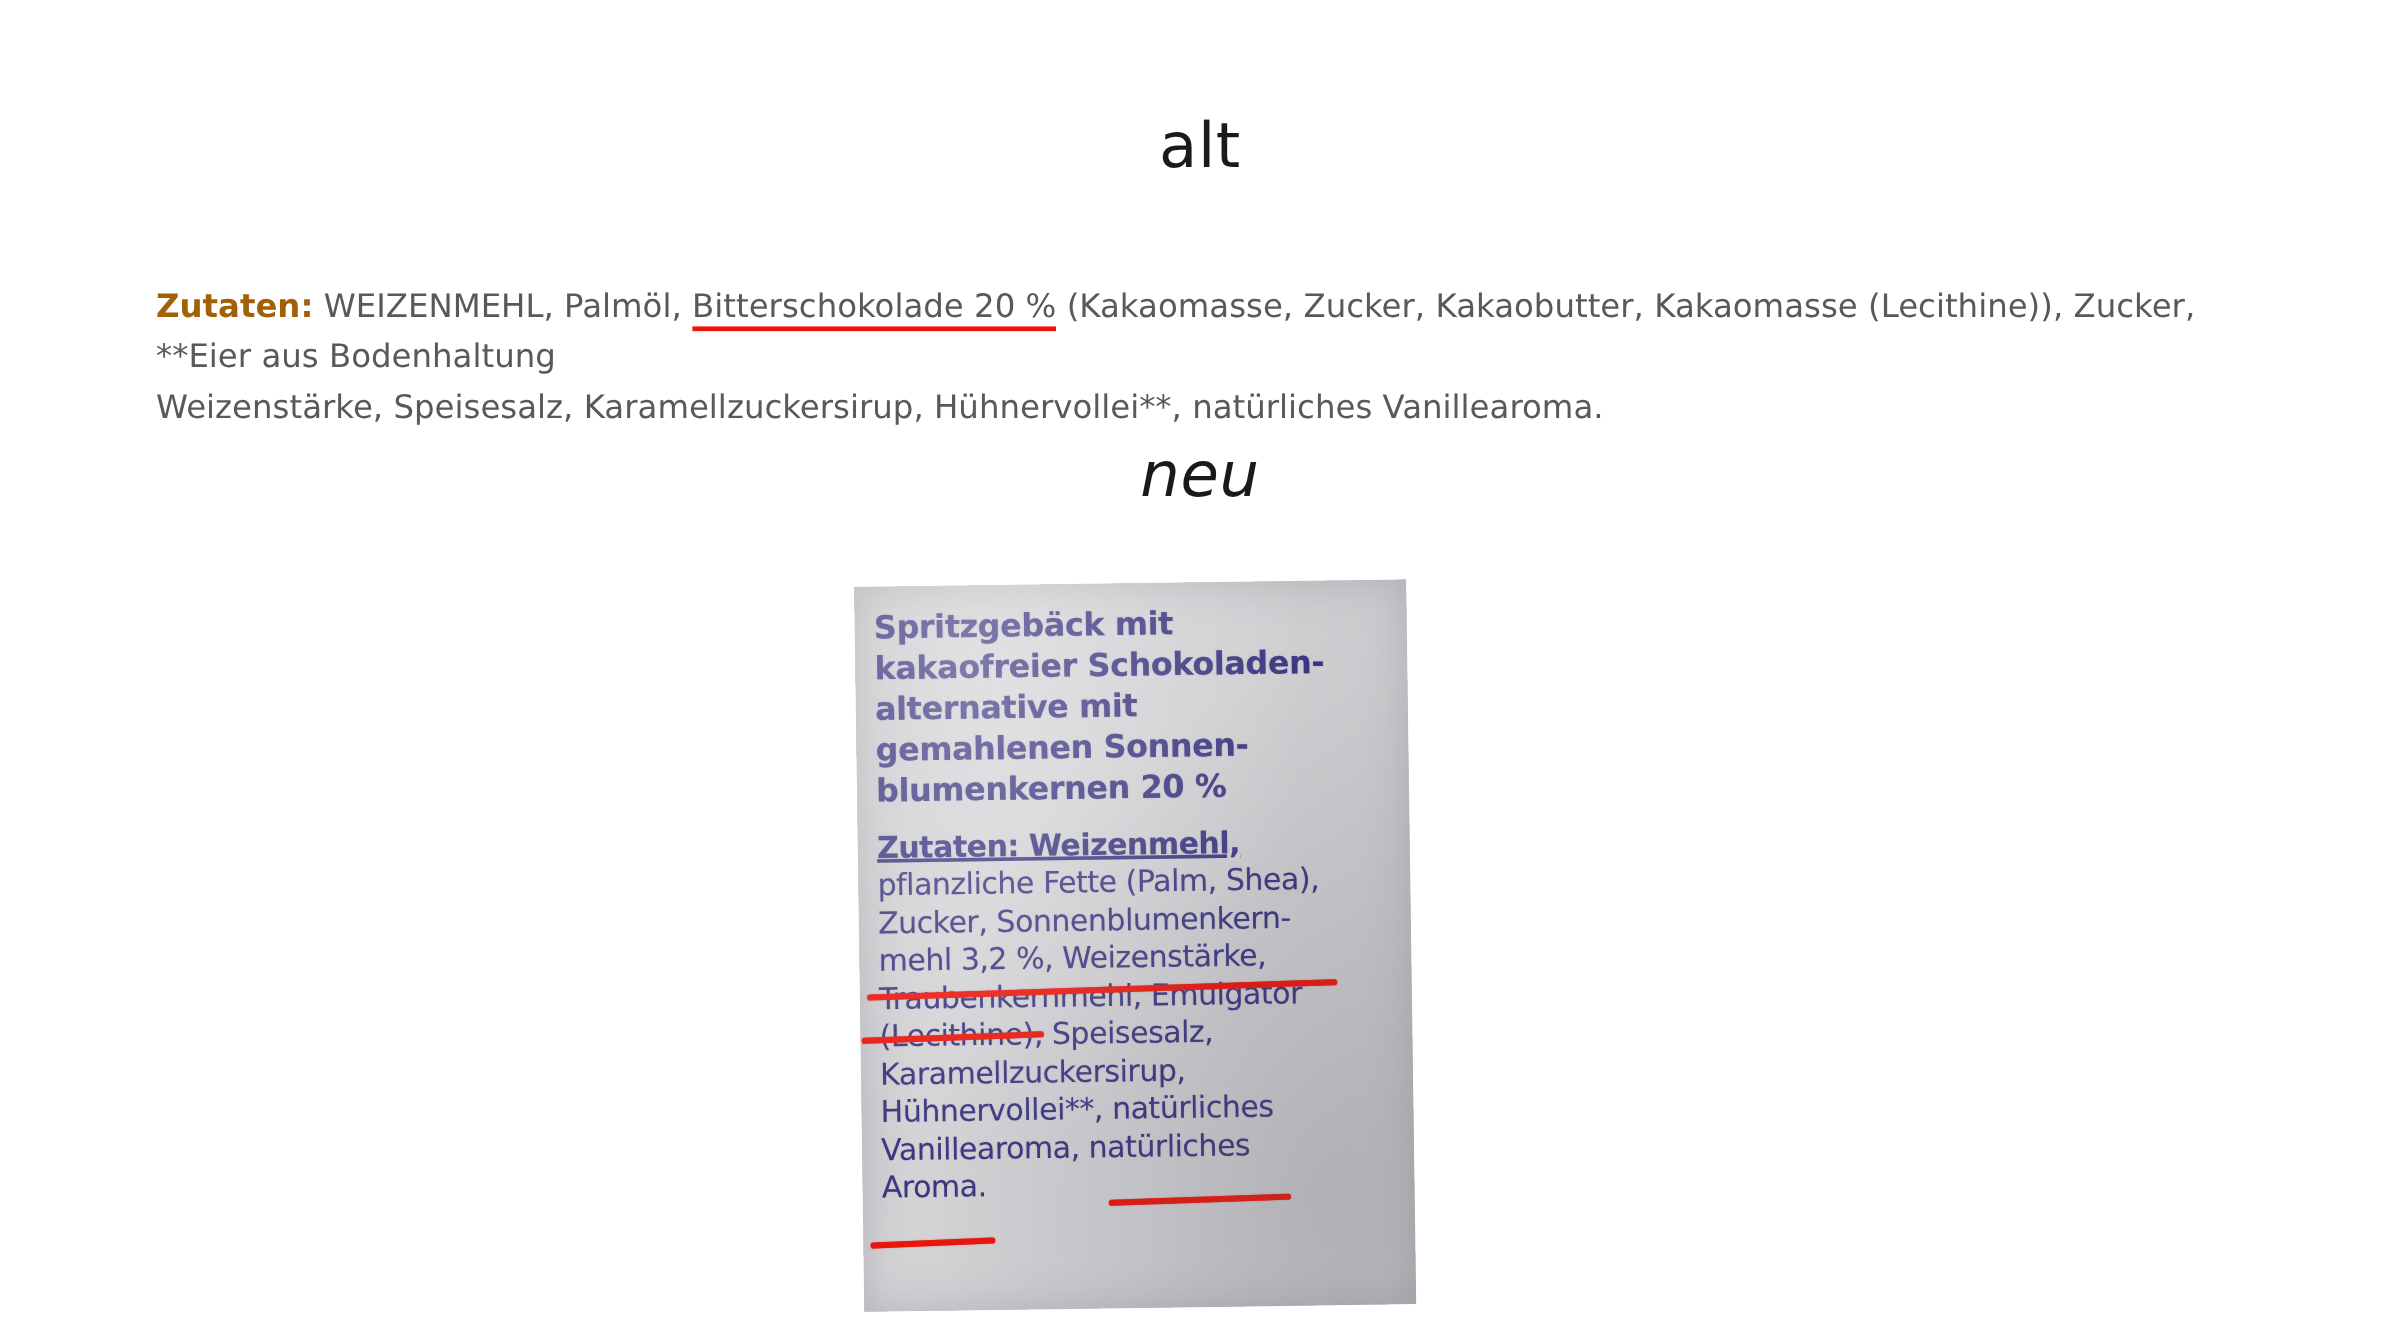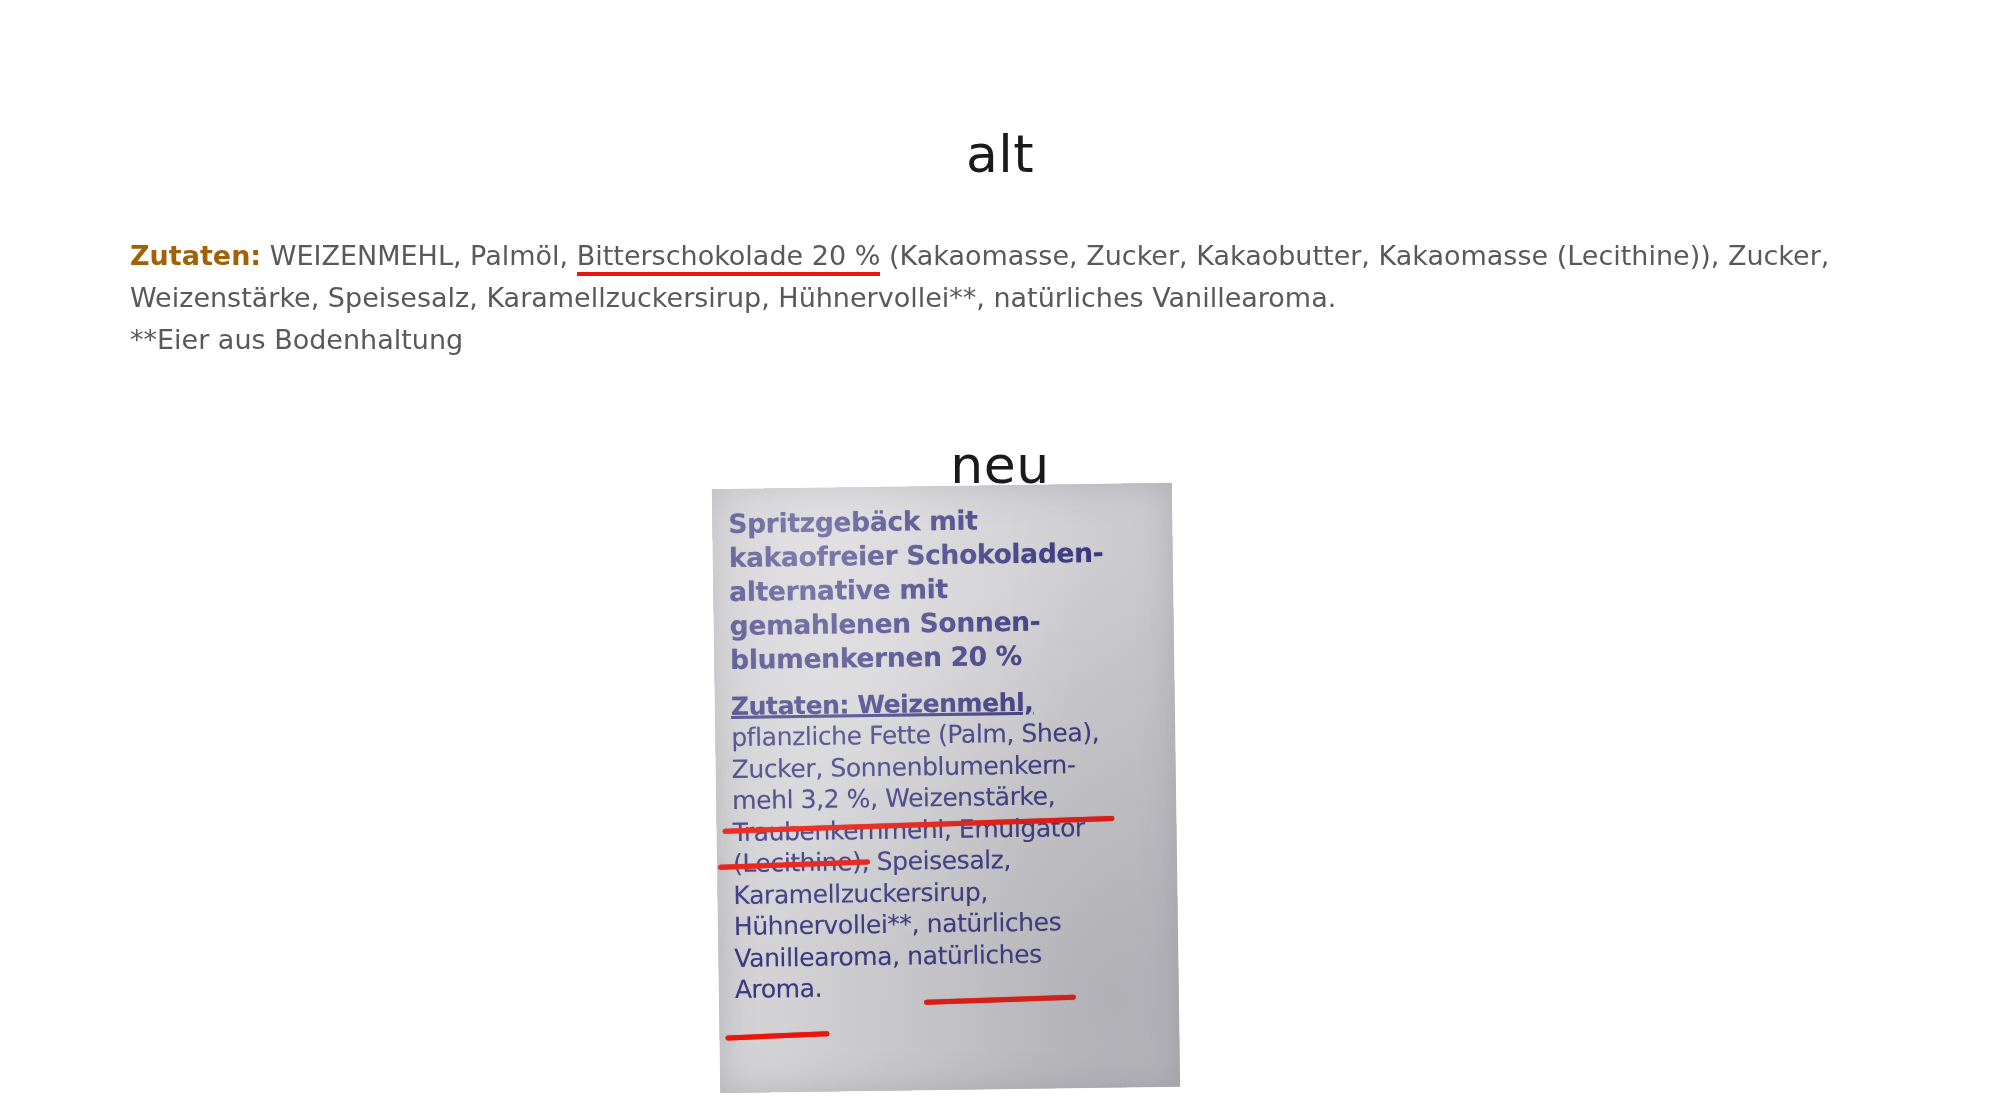--- a/index.html
+++ b/index.html
@@ -15,33 +15,33 @@
     position: relative;
     overflow: hidden;
   }
 
   .heading {
     text-align: center;
     font-size: 52px;
     font-weight: 400;
     color: #1a1a1a;
     letter-spacing: 0.5px;
-    margin-top: 32px;
   }
   #heading-alt {
     position: absolute;
     top: 92px;
     left: 0;
     right: 0;
   }
   #heading-neu {
     position: absolute;
-    top: 403px;
+    top: 366px;
     left: 0;
     right: 0;
+    font-style: italic;
   }
 
   
   #alt-text-block {
     position: absolute;
     top: 235px;
     left: 130px;
     width: 1770px;
     font-size: 27px;
     line-height: 1.55;
@@ -130,22 +130,22 @@
     box-shadow: 0 0 1px rgba(232,22,12,0.8);
   }
 </style>
 </head>
 <body>
 
 <div id="heading-alt" class="heading">alt</div>
 
 <div id="alt-text-block">
   <span class="lead">Zutaten:</span><span> WEIZENMEHL, Palmöl, </span><span class="underline-red">Bitterschokolade 20 %</span><span> (Kakaomasse, Zucker, Kakaobutter, Kakaomasse (Lecithine)), Zucker,</span>
+  <span id="alt-text-line3">**Eier aus Bodenhaltung</span>
   <span id="alt-text-line2">Weizenstärke, Speisesalz, Karamellzuckersirup, Hühnervollei**, natürliches Vanillearoma.</span>
-  <span id="alt-text-line3">**Eier aus Bodenhaltung</span>
 </div>
 
 <div id="heading-neu" class="heading">neu</div>
 
 <div id="label-photo">
   <div class="label-inner">
 
     <p class="label-title">
       <span>Spritzgebäck mit</span><br>
       <span>kakaofreier Schokoladen-</span><br>

